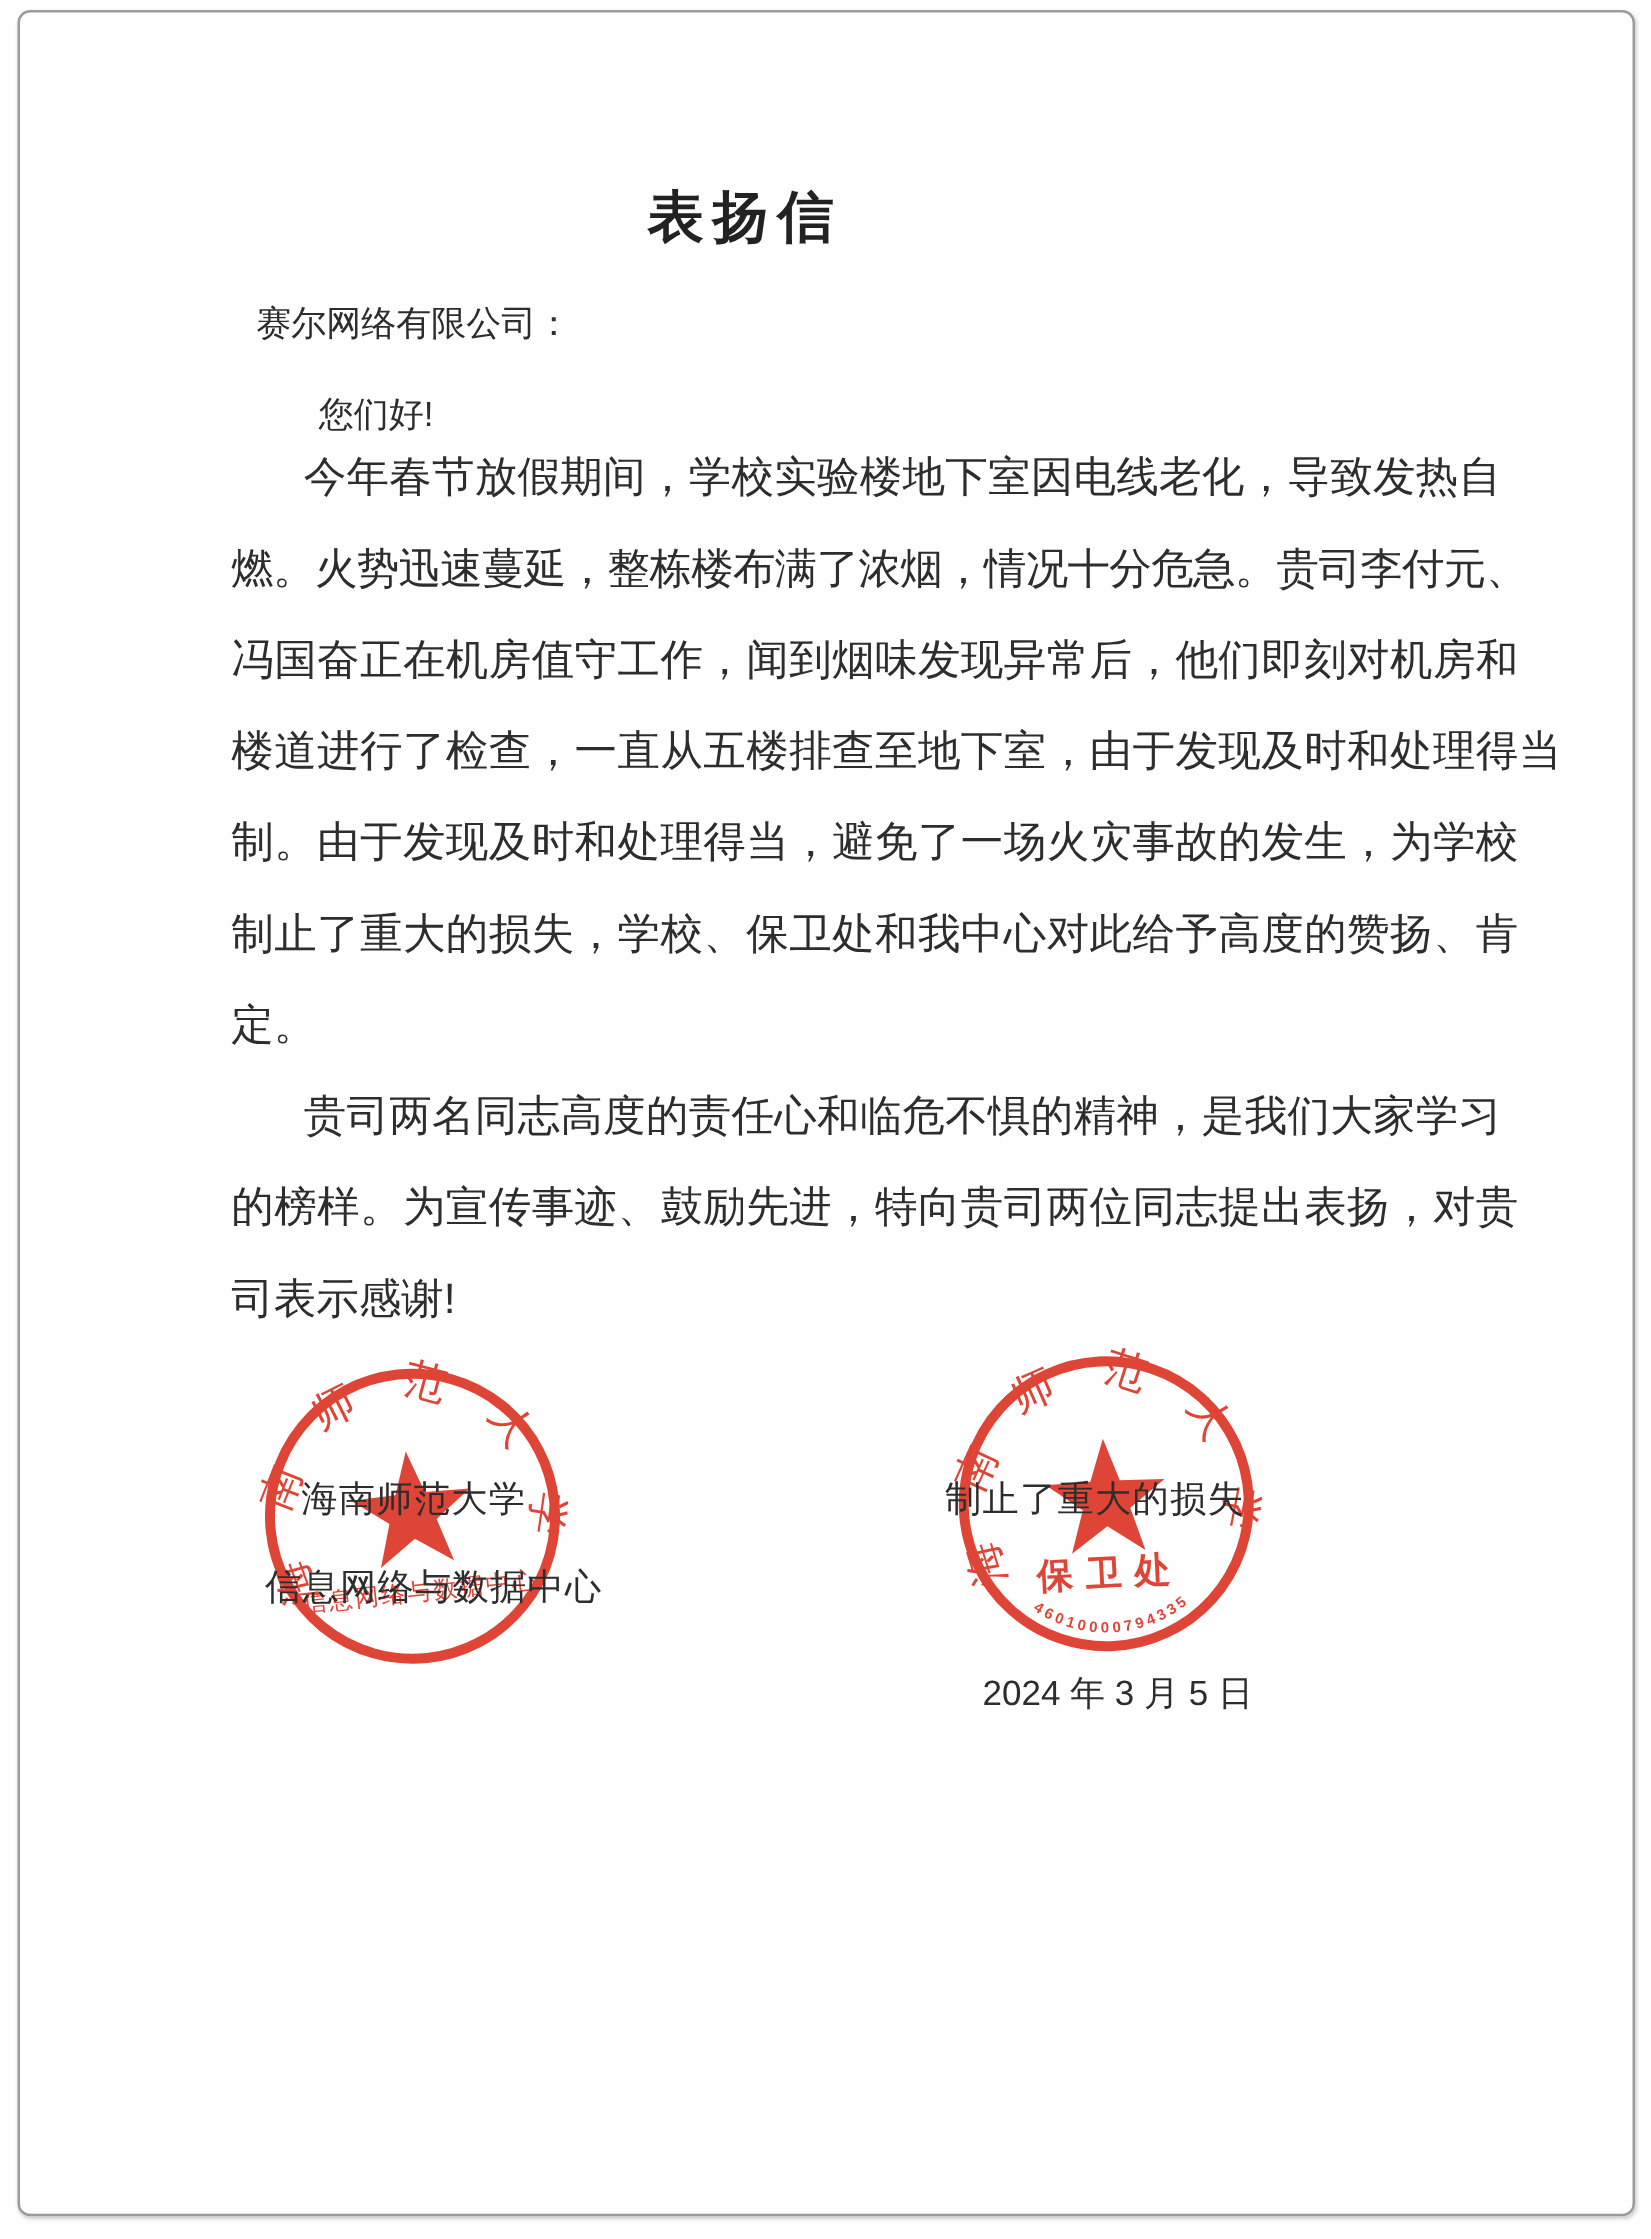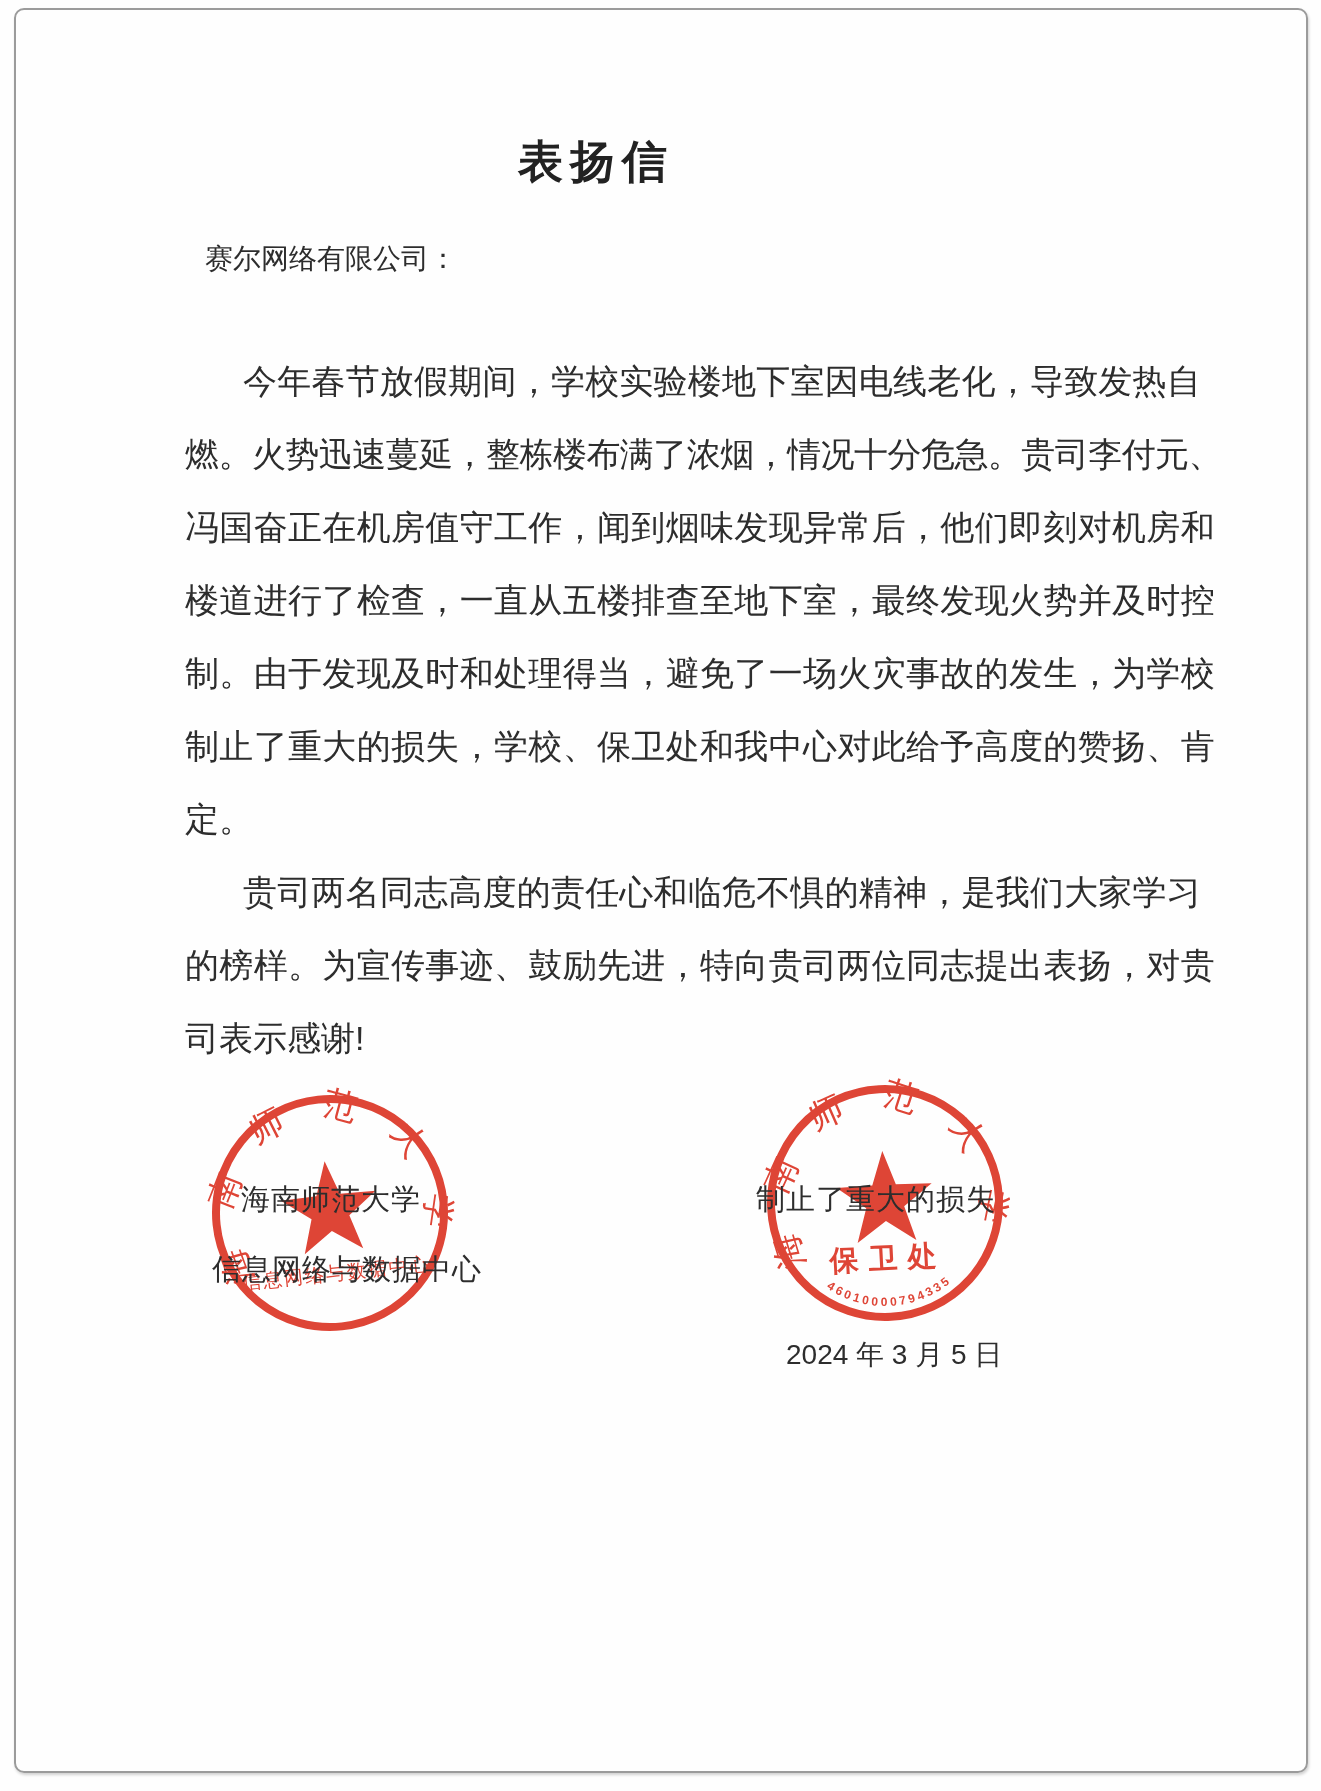--- a/index.html
+++ b/index.html
@@ -15,21 +15,21 @@
     position:absolute; left:14px; top:8px; right:13px; bottom:18px;
     border:2px solid #9b9b9b; border-radius:10px;
     box-shadow: 1px 2px 3px rgba(0,0,0,0.18);
     pointer-events:none;
   }
   .content {
     position:absolute; left:185px; top:0; width:822px; height:1791px;
     z-index:2;
   }
   .title {
-    position:absolute; top:132px; left:0; width:100%;
+    position:absolute; top:144px; left:0; width:100%;
     margin:0; text-align:center;
     font-size:45px; font-weight:bold; letter-spacing:7px;
     color:#222;
   }
   .line { position:relative; height:73px; display:flex; align-items:center; }
   .line > span { display:inline-block; white-space:nowrap; }
   .salutation-line { position:absolute; top:222px; left:0; width:100%; font-size:28px;margin-left:20px; }
   .greeting-line  { position:absolute; top:295px; left:0; width:100%; font-size:28px; padding-left:70px; box-sizing:border-box; }
   .body-block { position:absolute; top:345px; left:0; width:822px; font-size:34px; }
   .body-block .indent { padding-left:58px; }
@@ -59,33 +59,36 @@
 <div class="page">
   <div class="scan-frame"></div>
 
   <div class="content">
     <h1 class="title">表扬信</h1>
 
     <div class="salutation-line line">
       <span>赛尔网络有限公司：</span>
     </div>
 
+    <div class="greeting-line line">
+      <span>您们好!</span>
+    </div>
 
     <div class="body-block">
       <div class="line indent">
           <span style="white-space: nowrap; letter-spacing: 0.214286px;">今年春节放假期间，学校实验楼地下室因电线老化，导致发热自</span>
         </div>
       <div class="line">
           <span style="white-space: nowrap; letter-spacing: -0.548387px;">燃。火势迅速蔓延，整栋楼布满了浓烟，情况十分危急。贵司李付元、</span>
         </div>
       <div class="line">
           <span style="white-space: nowrap; letter-spacing: 0.333333px;">冯国奋正在机房值守工作，闻到烟味发现异常后，他们即刻对机房和</span>
         </div>
       <div class="line">
-          <span style="white-space: nowrap; letter-spacing: 0.333333px;">楼道进行了检查，一直从五楼排查至地下室，最终发现火势并及时控</span>
+          <span style="white-space: nowrap; letter-spacing: 0.333333px;">楼道进行了检查，一直从五楼排查至地下室，由于发现及时和处理得当</span>
         </div>
       <div class="line">
           <span style="white-space: nowrap; letter-spacing: 0.333333px;">制。由于发现及时和处理得当，避免了一场火灾事故的发生，为学校</span>
         </div>
       <div class="line">
           <span style="white-space: nowrap; letter-spacing: 0.333333px;">制止了重大的损失，学校、保卫处和我中心对此给予高度的赞扬、肯</span>
         </div>
       <div class="line">
           <span>定。</span>
         </div>

